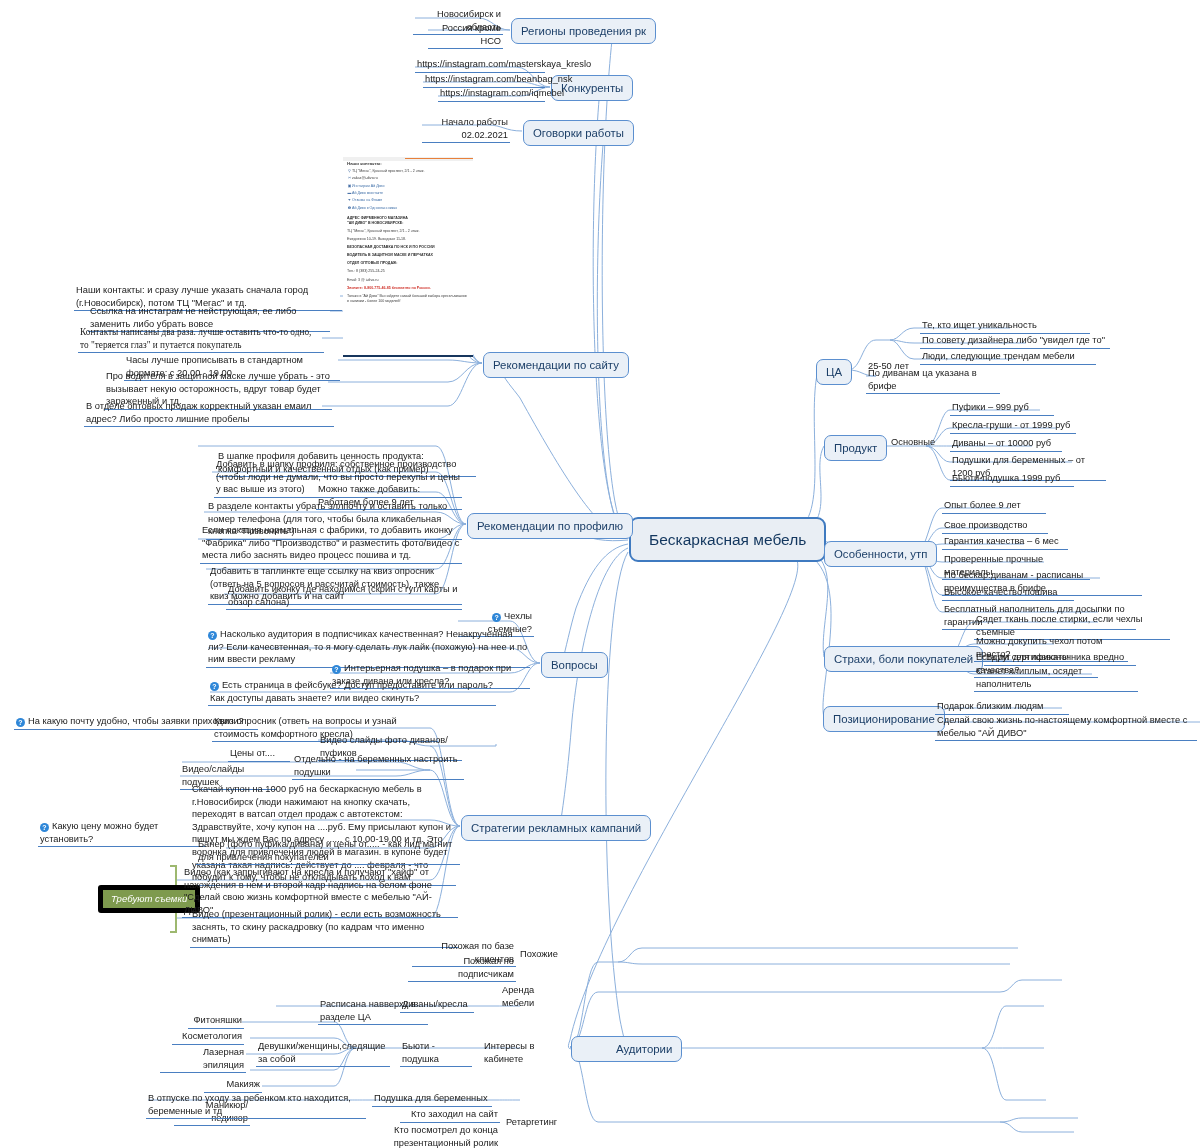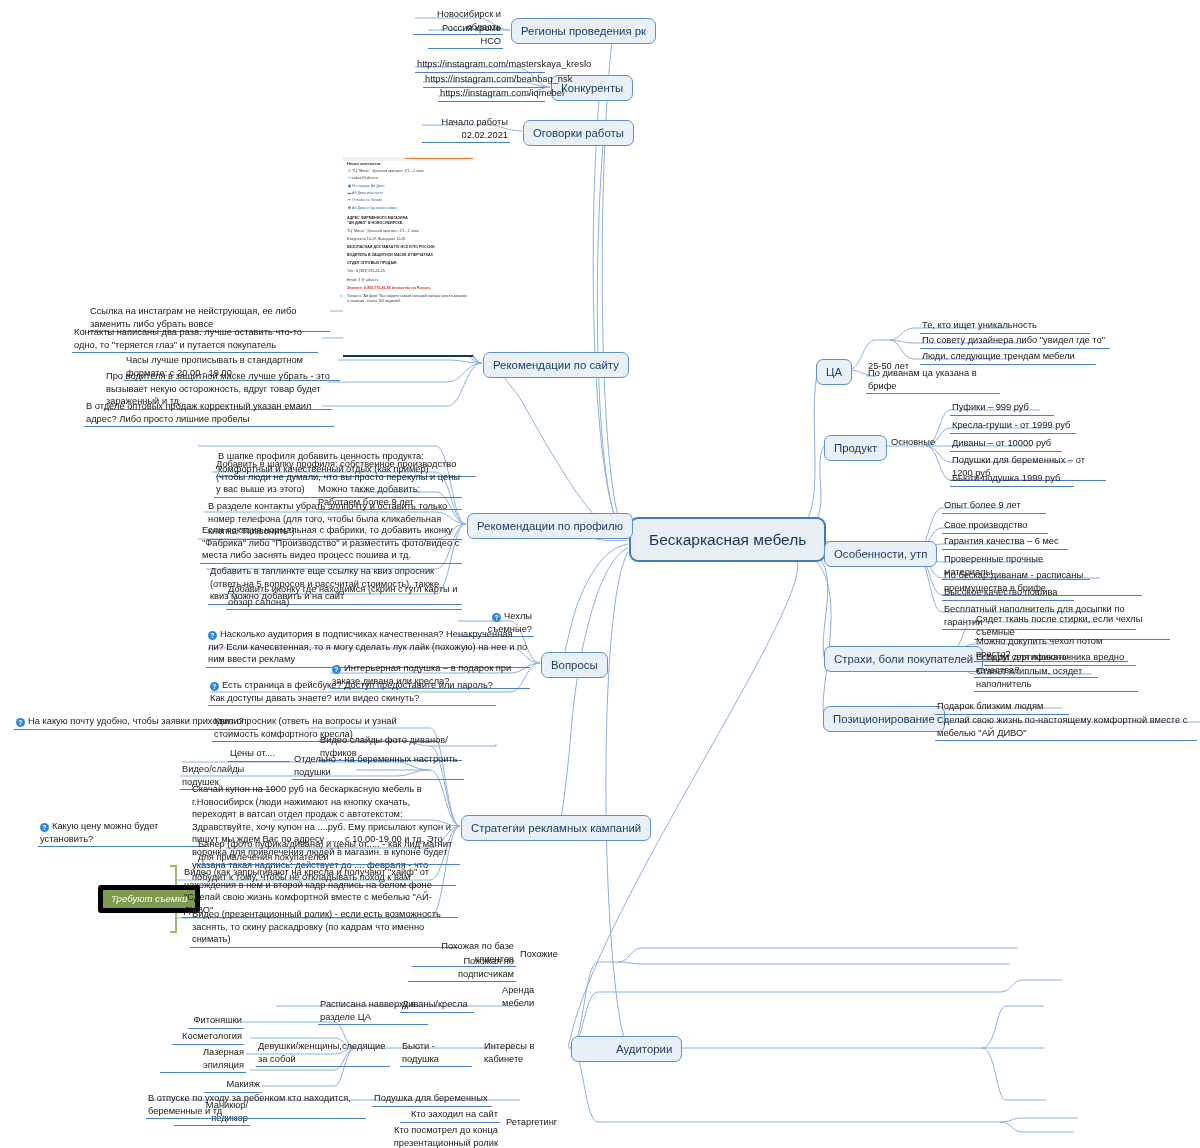--- a/index.html
+++ b/index.html
@@ -302,22 +302,23 @@
       <div class="sp"></div>
       <div>Email: 3 @ i-divo.ru</div>
       <div class="sp"></div>
       <div class="red">Звоните: 8-800-775-46-85 бесплатно по России.</div>
       <div class="sp"></div>
       <div>Только в "Ай Диво" Вы найдете самый большой выбора кресел-мешков в наличии - более 100 моделей!</div>
     </div>
   </div>
 
   <div class="node" style="left:483px;top:352px;">Рекомендации по сайту</div>
+  <div class="leaf" style="left:74px;top:284px;width:268px;">Наши контакты: и сразу лучше указать сначала город (г.Новосибирск), потом ТЦ "Мегас" и тд.</div>
   <div class="leaf" style="left:88px;top:305px;width:242px;">Ссылка на инстаграм не нейструющая, ее либо заменить либо убрать вовсе</div>
-  <div class="leaf" style="left:72px;top:326px;width:246px;">Контакты написаны два раза. лучше оставить что-то одно,  то "теряется глаз" и путается покупатель</div>
+  <div class="leaf" style="left:78px;top:326px;width:246px;font-family:Liberation Serif, serif;">Контакты написаны два раза. лучше оставить что-то одно,  то "теряется глаз" и путается покупатель</div>
   <div class="leaf" style="left:124px;top:354px;width:216px;">Часы лучше прописывать в стандартном формате: с 20.00 - 19.00</div>
   <div class="leaf" style="left:104px;top:370px;width:228px;">Про водителя в защитной маске лучше убрать - это вызывает некую осторожность, вдруг товар будет зараженный и тд.</div>
   <div class="leaf" style="left:84px;top:400px;width:250px;">В отделе оптовых продаж корректный указан емаил адрес? Либо просто лишние пробелы</div>
 
   <div class="node" style="left:467px;top:513px;">Рекомендации по профилю</div>
   <div class="leaf" style="left:200px;top:450px;width:260px;margin-left:16px;">В шапке профиля добавить ценность продукта: комфортный и качественный отдых (как пример)</div>
   <div class="leaf" style="left:214px;top:458px;width:248px;">Добавить в шапку профиля: собственное производство (чтобы люди не думали, что вы просто перекупы и цены у вас выше из этого)</div>
   <div class="leaf" style="left:316px;top:483px;width:146px;">Можно также добавить: Работаем более 9 лет</div>
   <div class="leaf" style="left:206px;top:500px;width:256px;">В разделе контакты убрать эллпочту и оставить только номер телефона (для того, чтобы была кликабельная кнопка "Позвонить")</div>
   <div class="leaf" style="left:200px;top:524px;width:262px;">Если локация нормальная с фабрики, то добавить иконку "Фабрика" либо "Производство" и разместить фото/видео с места либо заснять видео процесс пошива и тд.</div>

